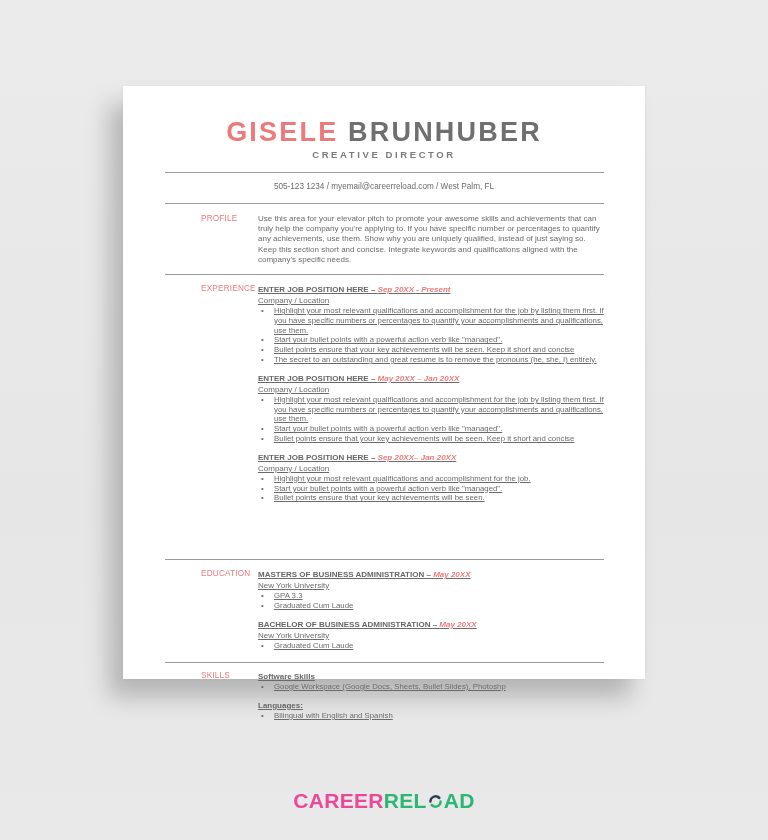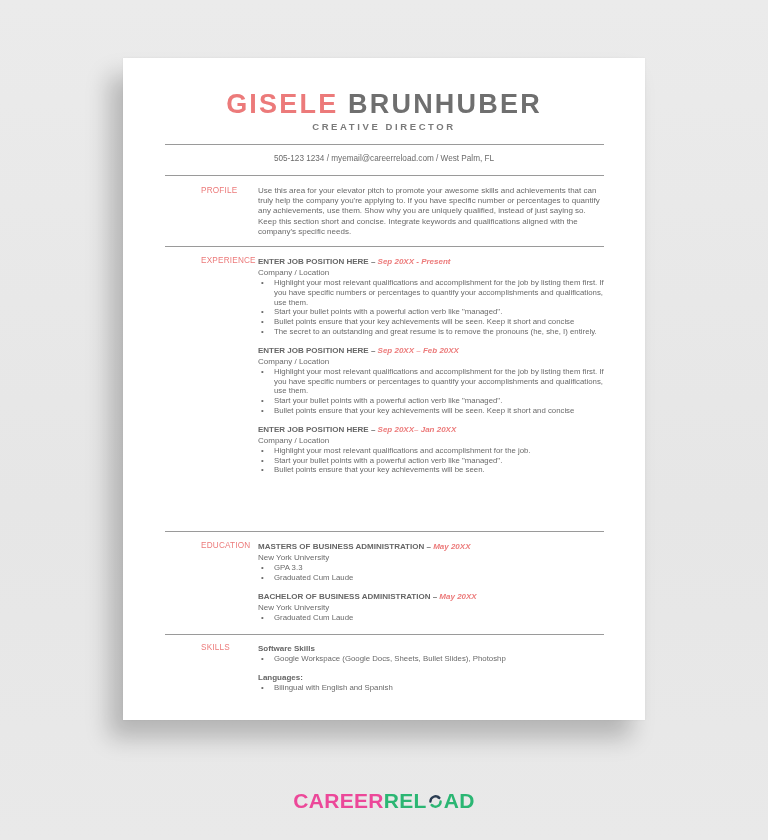--- a/index.html
+++ b/index.html
@@ -3,21 +3,21 @@
   <meta charset="utf-8">
   <style>
     html, body { margin: 0; padding: 0; }
     body {
       width: 768px; height: 840px; overflow: hidden; position: relative;
       background: linear-gradient(180deg, #ebebeb 0%, #e6e6e6 60%, #e9e9e9 100%);
       font-family: "Liberation Sans", sans-serif;
       color: #6b6b6b;
     }
     .paper {
-      position: absolute; left: 123px; top: 58px; width: 522px; height: 662px;
+      position: absolute; left: 123px; top: 86px; width: 522px; height: 593px;
       background: #ffffff;
       box-shadow: -14px 18px 22px rgba(0,0,0,0.22), 0 0 2px rgba(0,0,0,0.06);
     }
     .name {
       position: absolute; left: 0; right: 0; top: 30px;
       text-align: center; font-size: 27px; font-weight: bold; letter-spacing: 2.2px;
       line-height: 32px;
     }
     .name .first { color: var(--accent); }
     .name .last { color: #6f6f6f; }
@@ -34,21 +34,21 @@
     .sec-label {
       position: absolute; left: 0; top: 0; font-size: 8.2px; color: var(--accent); letter-spacing: 0.2px; padding-left: 36px;
     }
     .sec-body { position: absolute; left: 93px; width: 346px; top: 0; font-size: 8px; line-height: 10.2px; color: #6a6a6a; }
     .job-title { font-weight: bold; color: #666; font-size: 8px; line-height: 11px; }
     .job-date { color: var(--accent); font-style: italic; font-weight: bold; }
     .sub { font-size: 8px; line-height: 11px; color: #6a6a6a; }
     ul { margin: 0; padding: 0; list-style: none; }
     li { position: relative; padding-left: 16px; font-size: 7.8px; line-height: 9.8px; }
     li .dot { position: absolute; left: 3px; top: 0; }
-    .block { margin-bottom: 8px; }
+    .block { margin-bottom: 8px; text-decoration: underline; }
     .subhead { font-weight: bold; color: #666; font-size: 8px; line-height: 11px; }
     .logo {
       position: absolute; left: 0; right: 0; top: 789px; text-align: center;
       font-size: 21px; font-weight: bold; letter-spacing: 0.3px;
     }
     .logo .c1 { color: #ec4899; }
     .logo .c2 { color: #2bb673; }
     .logo svg { display: inline-block; vertical-align: -2px; }
   </style>
 </head>
@@ -85,21 +85,21 @@
         <ul>
           <li><span class="dot">•</span><span>Highlight your most relevant qualifications and accomplishment for the job by listing them first. If you have specific numbers or percentages to quantify your accomplishments and qualifications, use them.</span></li>
           <li><span class="dot">•</span><span>Start your bullet points with a powerful action verb like "managed".</span></li>
           <li><span class="dot">•</span><span>Bullet points ensure that your key achievements will be seen. Keep it short and concise</span></li>
           <li><span class="dot">•</span><span>The secret to an outstanding and great resume is to remove the pronouns (he, she, I) entirely.</span></li>
         </ul>
       </div>
 
       <div class="block">
         <div class="job-title">
-          <span>ENTER JOB POSITION HERE – </span><span class="job-date">Sep 20XX – Feb 20XX</span>
+          <span>ENTER JOB POSITION HERE – </span><span class="job-date">May 20XX – Jan 20XX</span>
         </div>
         <div class="sub">Company / Location</div>
         <ul>
           <li><span class="dot">•</span><span>Highlight your most relevant qualifications and accomplishment for the job by listing them first. If you have specific numbers or percentages to quantify your accomplishments and qualifications, use them.</span></li>
           <li><span class="dot">•</span><span>Start your bullet points with a powerful action verb like "managed".</span></li>
           <li><span class="dot">•</span><span>Bullet points ensure that your key achievements will be seen. Keep it short and concise</span></li>
         </ul>
       </div>
 
       <div class="block">

